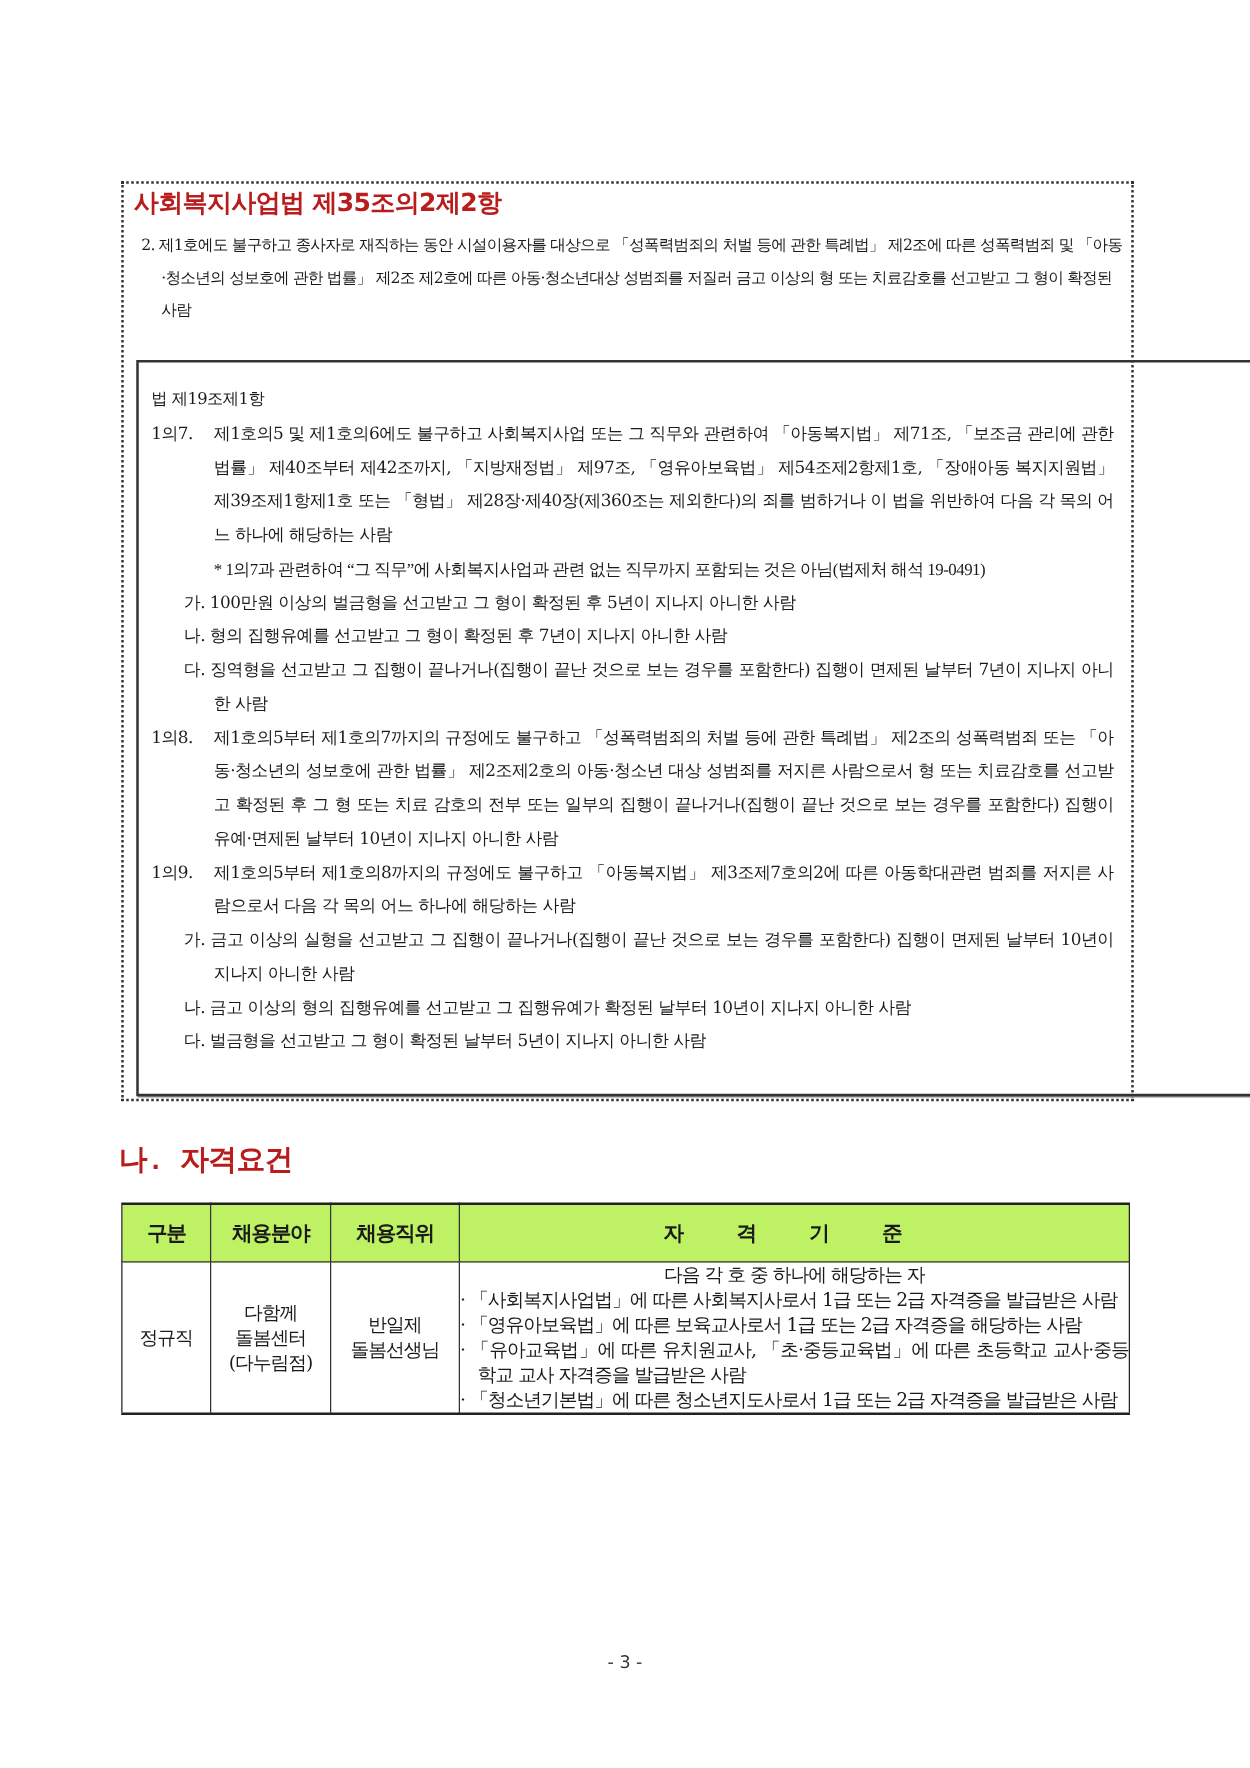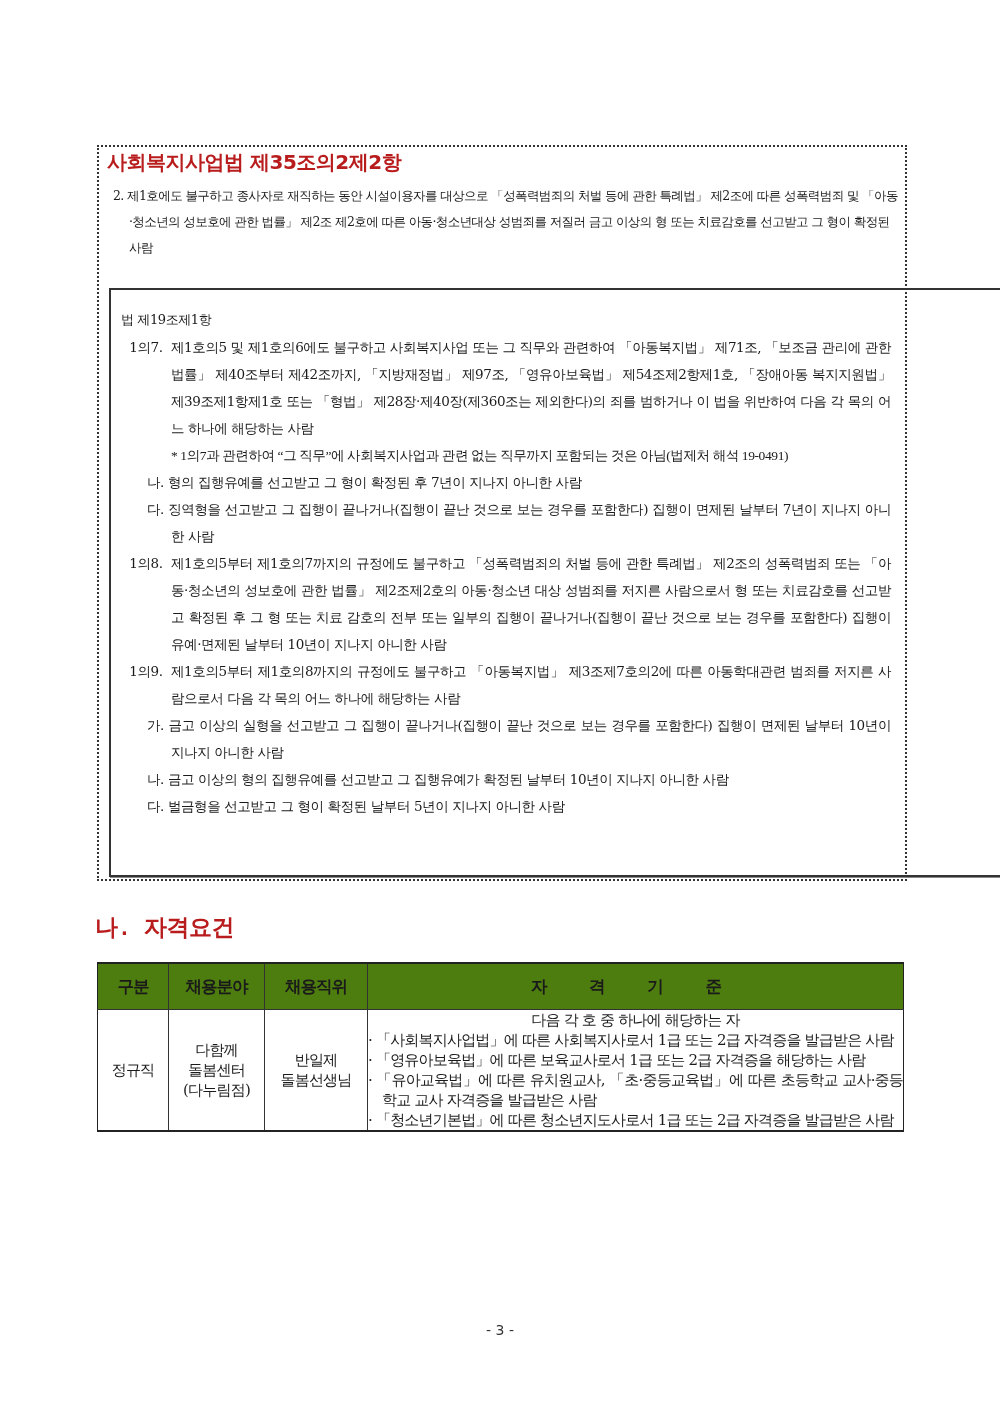--- a/index.html
+++ b/index.html
@@ -11,38 +11,38 @@
   .law-title { position: absolute; left: 8px; top: 2px; font-family: "DejaVu Sans", "Liberation Sans", sans-serif;
                font-weight: bold; font-size: 20px; letter-spacing: -0.5px; color: #b91c1c; }
   .law-items { position: absolute; left: 14px; top: 36px; width: 788px; font-size: 12.5px; line-height: 26px; letter-spacing: -0.6px; }
   .law-item { position: relative; padding-left: 16px; text-indent: -16px; }
 
   .inner-box { position: absolute; left: 10px; top: 141px; width: 916px; height: 589px;
                border: 2px solid #333; box-sizing: border-box; box-shadow: 1px 1px 0 #888; }
   .inner-content { position: absolute; left: 10px; top: 16px; width: 770px; font-size: 13.5px; line-height: 27px; letter-spacing: -0.4px; }
   .inner-head { margin-bottom: 1px; font-size: 13px; }
   .clause { display: flex; }
-  .clause-num { flex: 0 0 50px; text-align: center; }
+  .clause-num { flex: 0 0 50px; }
   .clause-text { flex: 1; text-align: justify; }
   .note { padding-left: 50px; padding-right: 0; font-family: Liberation Serif, serif; }
   .note .note-body { padding-left: 14px; text-indent: -14px; text-align: justify; }
   .sub { padding-left: 26px; }
   .sub .sub-line { padding-left: 24px; text-indent: -24px; text-align: justify; }
 
   .section-heading { position: absolute; left: 95px; top: 912px; font-family: Liberation Mono, monospace;
                      font-weight: bold; font-size: 23px; color: #b91c1c; letter-spacing: -0.5px; }
 
   table.req { position: absolute; left: 97px; top: 962px; width: 807px; border-collapse: collapse;
               border-top: 2px solid #222; border-bottom: 2px solid #222; }
   table.req th, table.req td { border: 1px solid #333; padding: 0; }
   table.req tr:first-child th { border-top: none; }
   table.req tr:last-child td { border-bottom: none; }
   table.req th:first-child, table.req td:first-child { border-left: 1.5px solid #222; }
   table.req th:last-child, table.req td:last-child { border-right: 1.5px solid #222; }
-  table.req th { background: #4d7c0f; height: 45px; font-family: "DejaVu Sans", "Liberation Sans", sans-serif;
+  table.req th { background: #bef264; height: 45px; font-family: "DejaVu Sans", "Liberation Sans", sans-serif;
                  font-weight: bold; font-size: 16.5px; letter-spacing: -1px; margin-top: 28px; }
   table.req th.wide { letter-spacing: 18px; }
   table.req td { vertical-align: middle; text-align: center; font-size: 15px; line-height: 20px; letter-spacing: -0.8px; }
   .col1 { width: 70px; } .col2 { width: 95px; } .col3 { width: 102px; }
   td.criteria { text-align: left; vertical-align: top; padding: 3px 10px 4px 12px; font-size: 15px; line-height: 25px; letter-spacing: -0.7px; }
   .crit-intro { padding-left: 0; }
   .crit-item { padding-left: 14px; text-indent: -14px; text-align: justify; }
 
   .page-num { position: absolute; left: 0; width: 1000px; top: 1322px; text-align: center;
               font-family: "DejaVu Sans", "Liberation Sans", sans-serif; font-size: 14px; color: #333; }
@@ -61,20 +61,21 @@
       <div class="inner-head">법 제19조제1항</div>
 
       <div class="clause">
         <span class="clause-num">1의7.</span>
         <span class="clause-text">제1호의5 및 제1호의6에도 불구하고 사회복지사업 또는 그 직무와 관련하여 「아동복지법」 제71조, 「보조금 관리에 관한 법률」 제40조부터 제42조까지, 「지방재정법」 제97조, 「영유아보육법」 제54조제2항제1호, 「장애아동 복지지원법」 제39조제1항제1호 또는 「형법」 제28장·제40장(제360조는 제외한다)의 죄를 범하거나 이 법을 위반하여 다음 각 목의 어느 하나에 해당하는 사람</span>
       </div>
       <div class="note">
         <div class="note-body">* 1의7과 관련하여 “그 직무”에 사회복지사업과 관련 없는 직무까지 포함되는 것은 아님(법제처 해석 19-0491)</div>
       </div>
       <div class="sub">
+        <div class="sub-line">가. 100만원 이상의 벌금형을 선고받고 그 형이 확정된 후 5년이 지나지 아니한 사람</div>
         <div class="sub-line">나. 형의 집행유예를 선고받고 그 형이 확정된 후 7년이 지나지 아니한 사람</div>
         <div class="sub-line">다. 징역형을 선고받고 그 집행이 끝나거나(집행이 끝난 것으로 보는 경우를 포함한다) 집행이 면제된 날부터 7년이 지나지 아니한 사람</div>
       </div>
 
       <div class="clause">
         <span class="clause-num">1의8.</span>
         <span class="clause-text">제1호의5부터 제1호의7까지의 규정에도 불구하고 「성폭력범죄의 처벌 등에 관한 특례법」 제2조의 성폭력범죄 또는 「아동·청소년의 성보호에 관한 법률」 제2조제2호의 아동·청소년 대상 성범죄를 저지른 사람으로서 형 또는 치료감호를 선고받고 확정된 후 그 형 또는 치료 감호의 전부 또는 일부의 집행이 끝나거나(집행이 끝난 것으로 보는 경우를 포함한다) 집행이 유예·면제된 날부터 10년이 지나지 아니한 사람</span>
       </div>
 
       <div class="clause">

